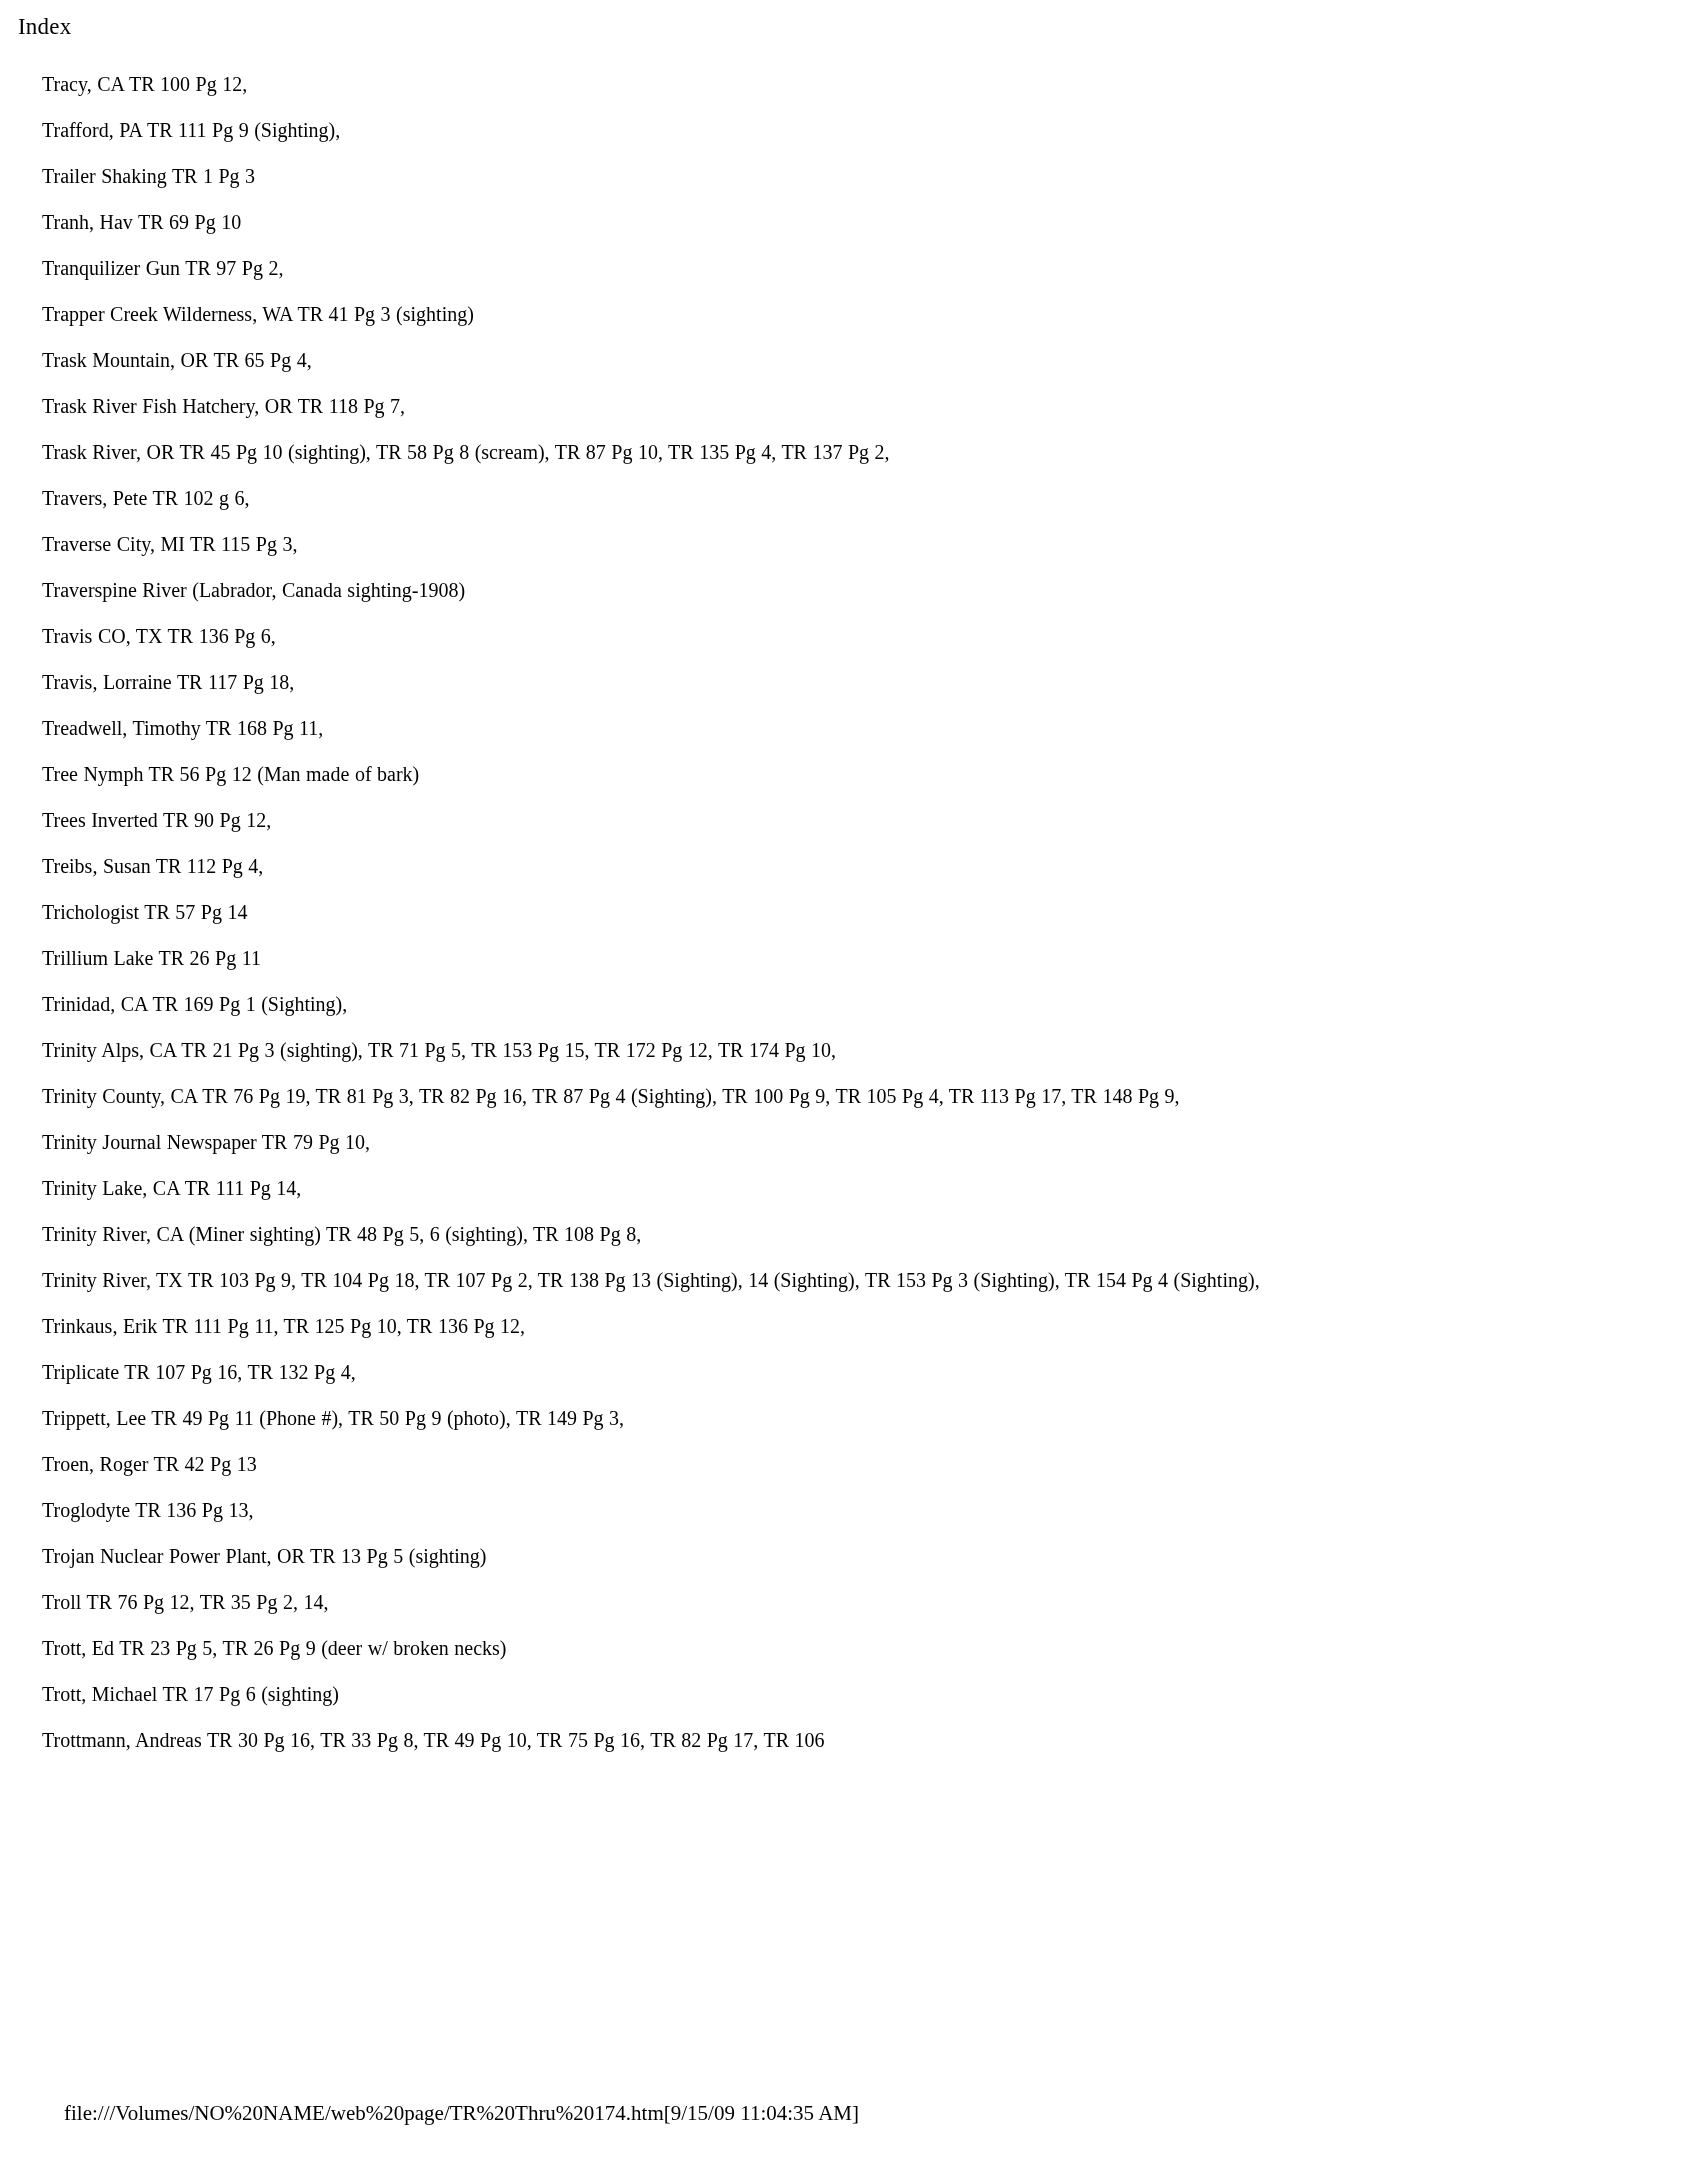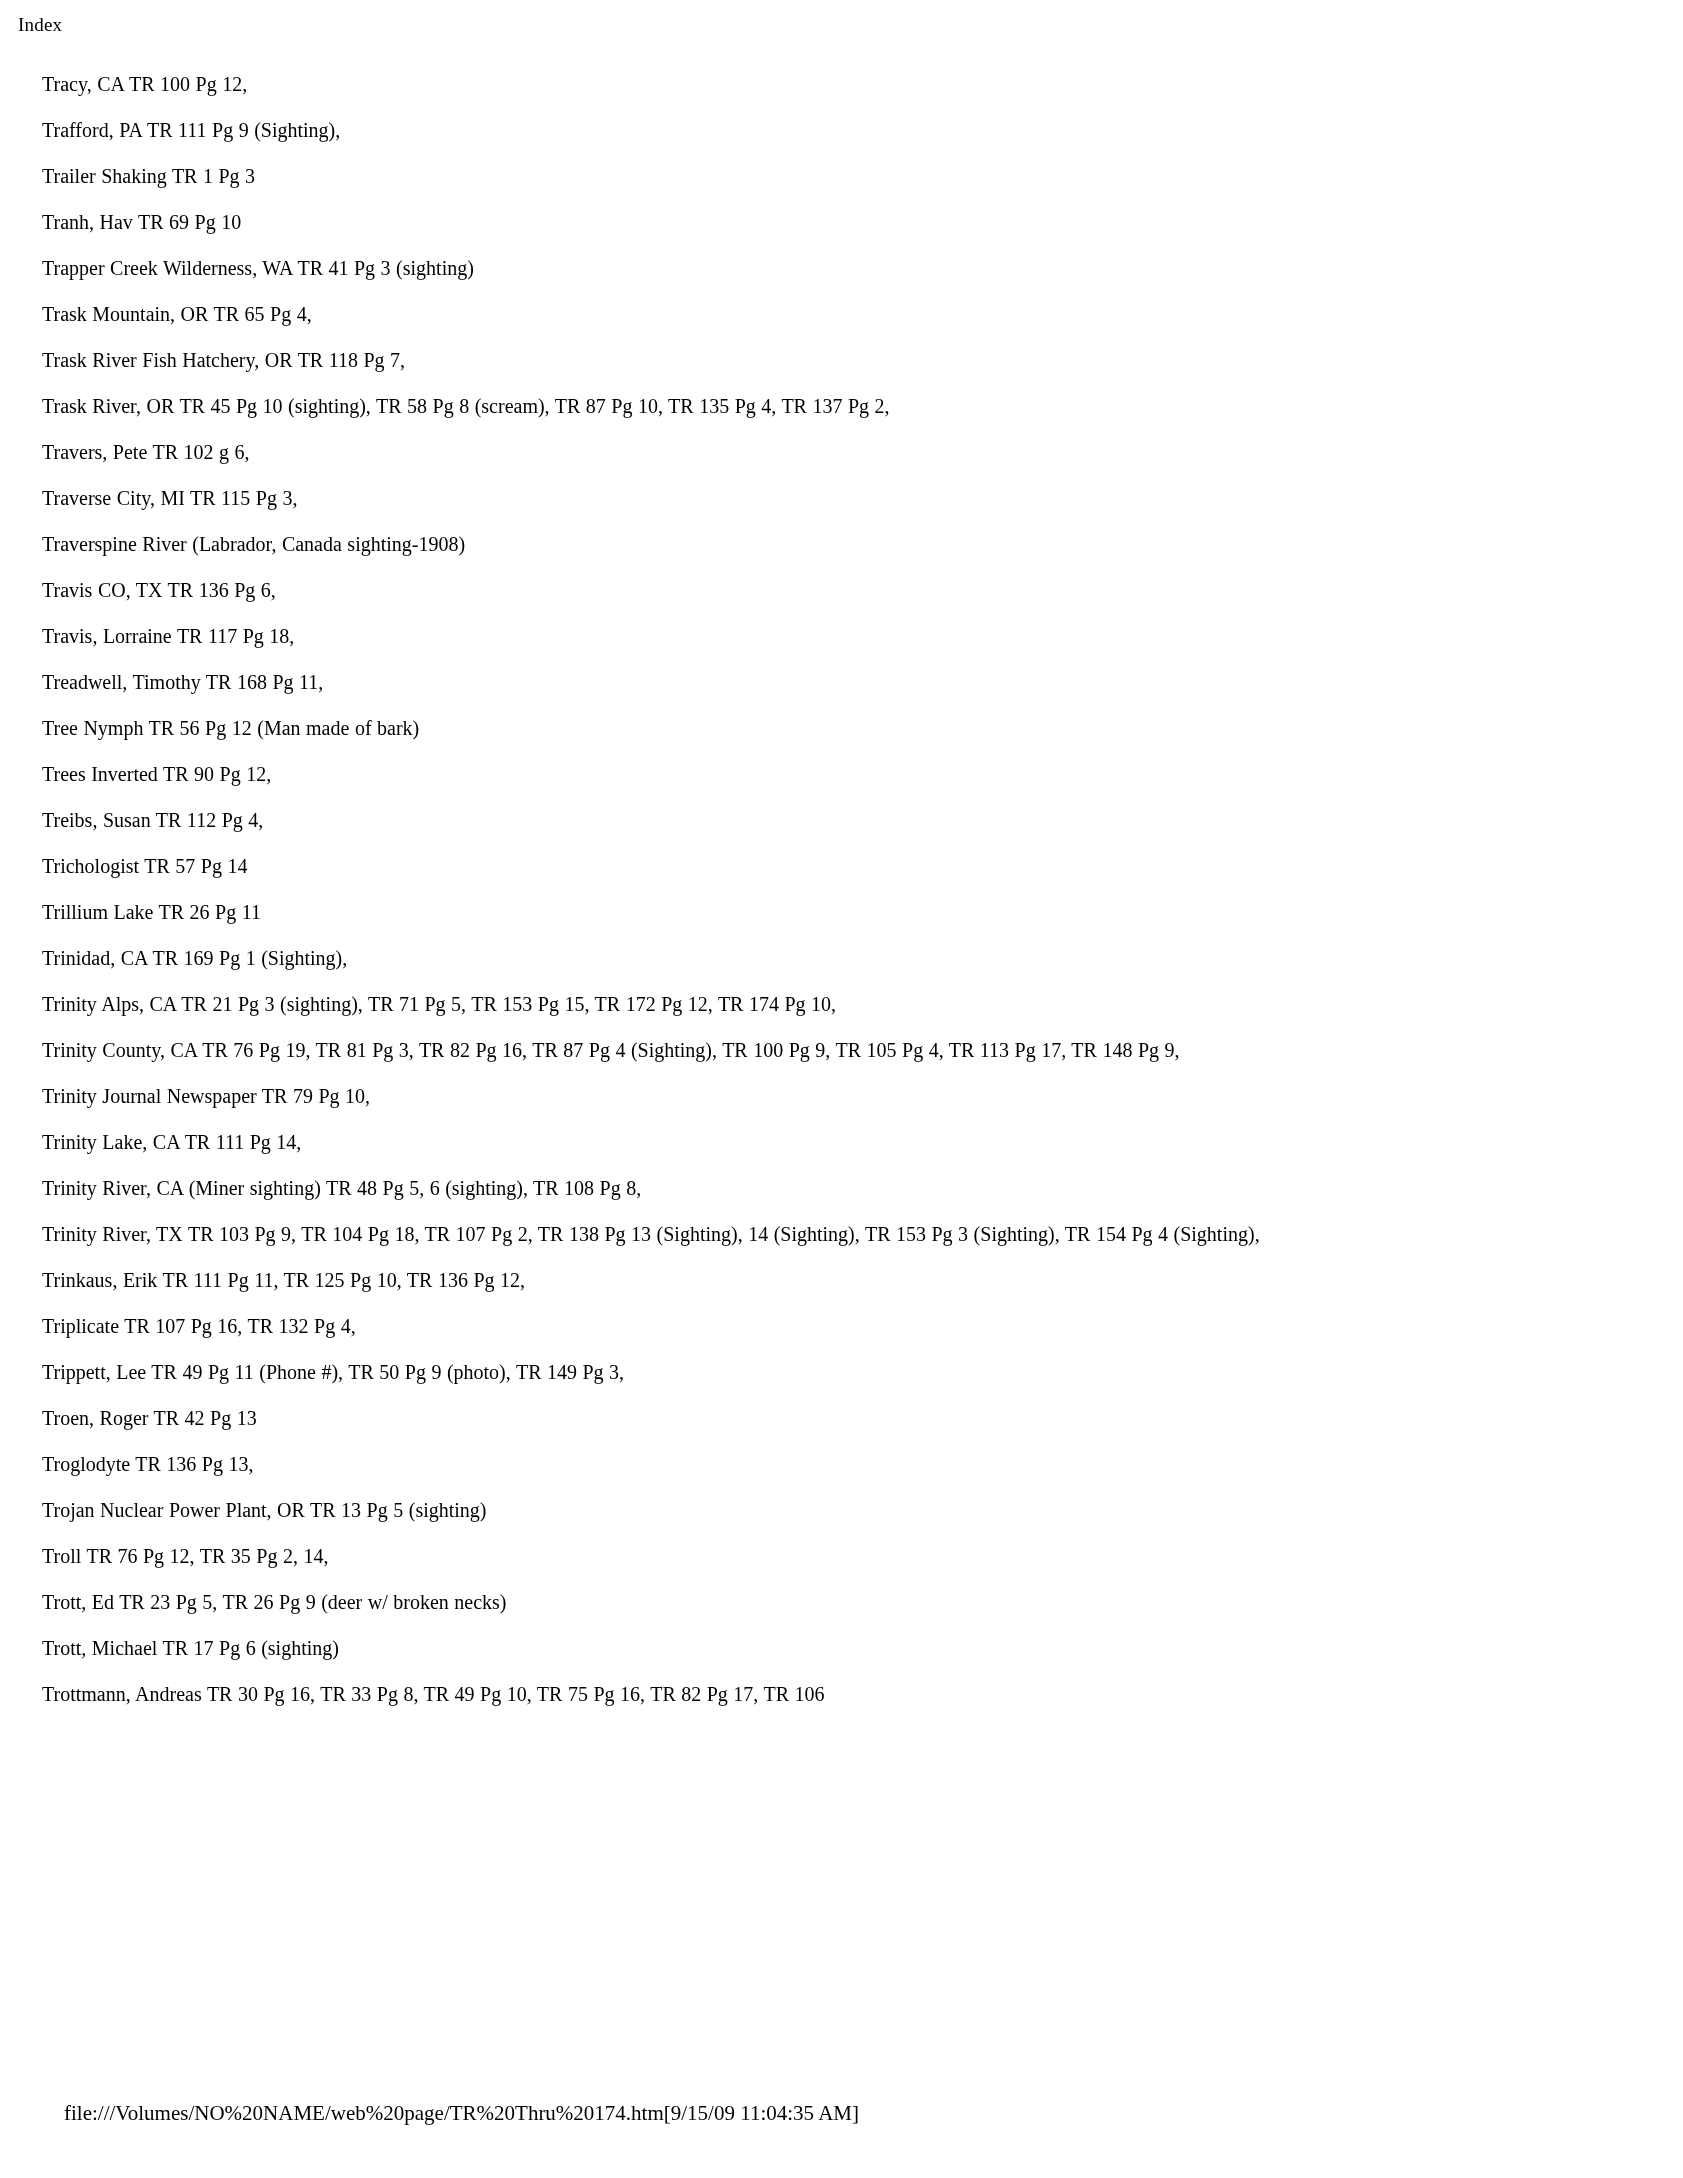--- a/index.html
+++ b/index.html
@@ -21,21 +21,21 @@
     top: 0;
     width: 1683px;
     height: 2178px;
     box-sizing: border-box;
   }
   .header-label {
     position: absolute;
     left: 18px;
     top: 14px;
     font-family: "Liberation Serif", serif;
-    font-size: 19px;
+    font-size: 23px;
     color: #000000;
     letter-spacing: 0.2px;
   }
   .index-body {
     position: absolute;
     left: 42px;
     top: 61px;
     width: 1614px;
   }
   .entry {
@@ -63,20 +63,21 @@
 
 <div class="page">
 
   <div class="header-label">Index</div>
 
   <div class="index-body">
     <div class="entry">Tracy, CA TR 100 Pg 12,</div>
     <div class="entry">Trafford, PA TR 111 Pg 9 (Sighting),</div>
     <div class="entry">Trailer Shaking TR 1 Pg 3</div>
     <div class="entry">Tranh, Hav TR 69 Pg 10</div>
+    <div class="entry">Tranquilizer Gun TR 97 Pg 2,</div>
     <div class="entry">Trapper Creek Wilderness, WA TR 41 Pg 3 (sighting)</div>
     <div class="entry">Trask Mountain, OR TR 65 Pg 4,</div>
     <div class="entry">Trask River Fish Hatchery, OR TR 118 Pg 7,</div>
     <div class="entry">Trask River, OR TR 45 Pg 10 (sighting), TR 58 Pg 8 (scream), TR 87 Pg 10, TR 135 Pg 4, TR 137 Pg 2,</div>
     <div class="entry">Travers, Pete TR 102 g 6,</div>
     <div class="entry">Traverse City, MI TR 115 Pg 3,</div>
     <div class="entry">Traverspine River (Labrador, Canada sighting-1908)</div>
     <div class="entry">Travis CO, TX TR 136 Pg 6,</div>
     <div class="entry">Travis, Lorraine TR 117 Pg 18,</div>
     <div class="entry">Treadwell, Timothy TR 168 Pg 11,</div>

